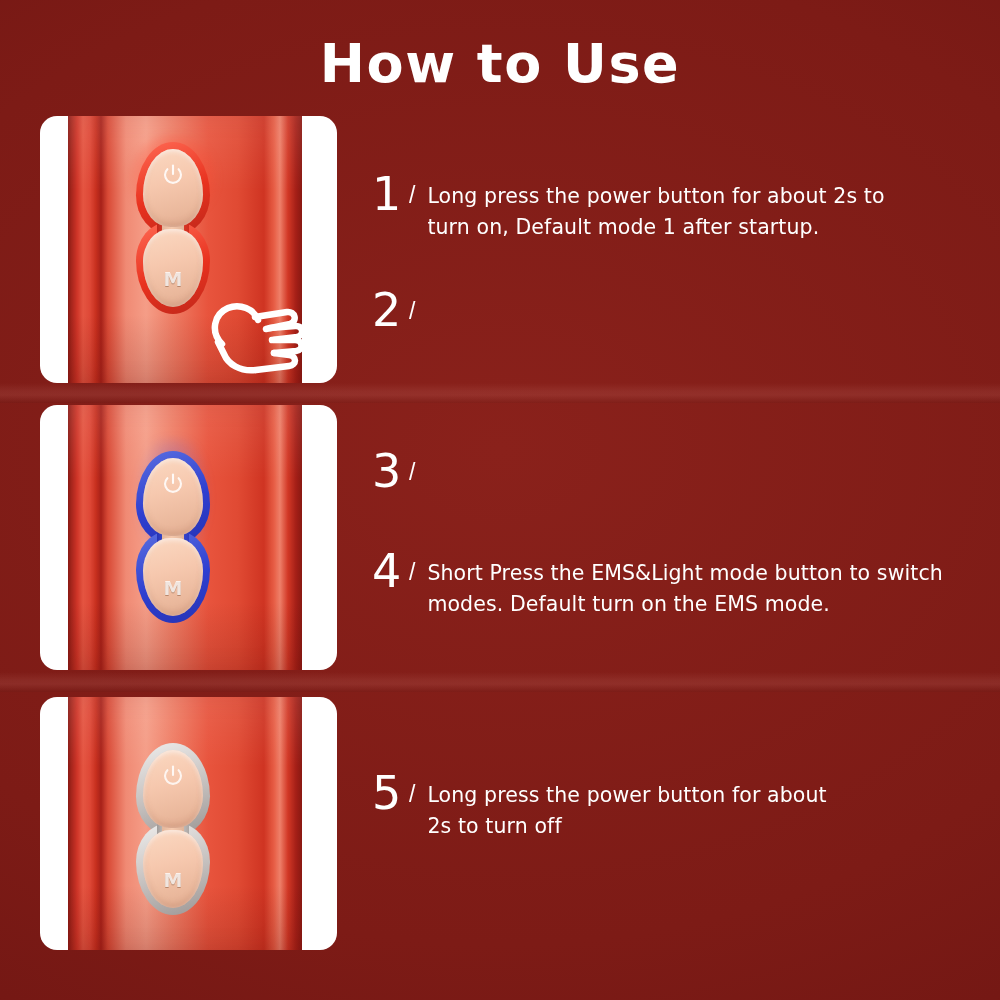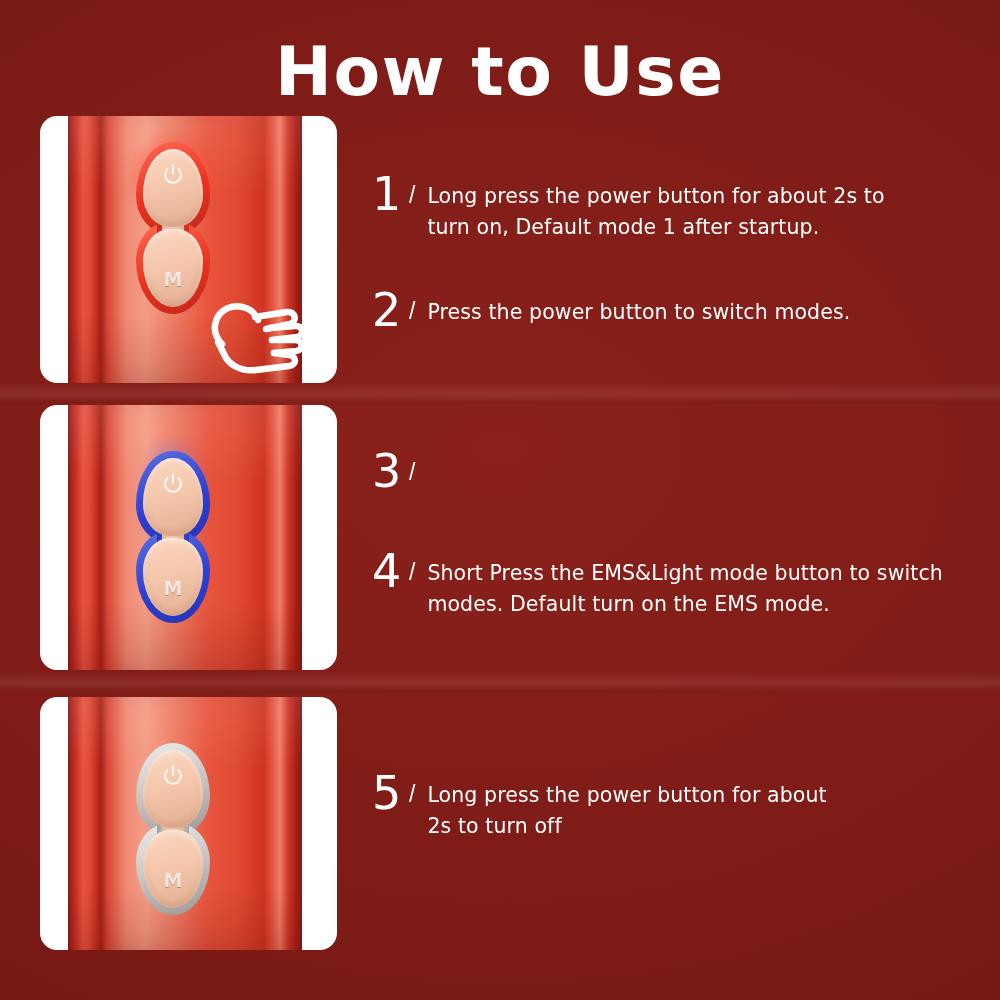--- a/index.html
+++ b/index.html
@@ -11,21 +11,21 @@
   #stage{
     position:relative;width:1000px;height:1000px;
     background:
       radial-gradient(130% 95% at 50% 45%, #8a211b 0%, #7d1b16 52%, #6d1512 86%, #5f1210 100%);
     overflow:hidden;
   }
   
   .title{
     position:absolute;left:0;top:32px;width:1000px;
     text-align:center;color:#fff;
-    font-size:68px;font-weight:700;letter-spacing:1.5px;
+    font-size:54px;font-weight:700;letter-spacing:1.5px;
     font-family:"DejaVu Sans","Liberation Sans",sans-serif;
   }
   
   .sep{
     position:absolute;left:0;width:1000px;height:20px;
     background:linear-gradient(180deg,rgba(255,255,255,0) 0%,rgba(255,190,180,.085) 40%,rgba(255,190,180,.10) 60%,rgba(0,0,0,.05) 100%);
   }
   .sep.s1{top:383px;}
   .sep.s2{top:672px;}
   
@@ -199,21 +199,20 @@
 
     <div class="textcol">
       <div class="step s-a">
         <span class="num">1</span>
         <span class="slash">/</span>
         <span class="body" style="max-width:505px">Long press the power button for about 2s to turn on, Default mode 1 after startup.</span>
       </div>
       <div class="step s-b">
         <span class="num">2</span>
         <span class="slash">/</span>
-        <span class="body" style="max-width:530px">Press the power button to switch modes.</span>
       </div>
     </div>
   </div>
 
   <div class="row r2">
 
     <div class="photo">
       <div class="barrel"></div>
 
       <div class="pad ring-blue">

